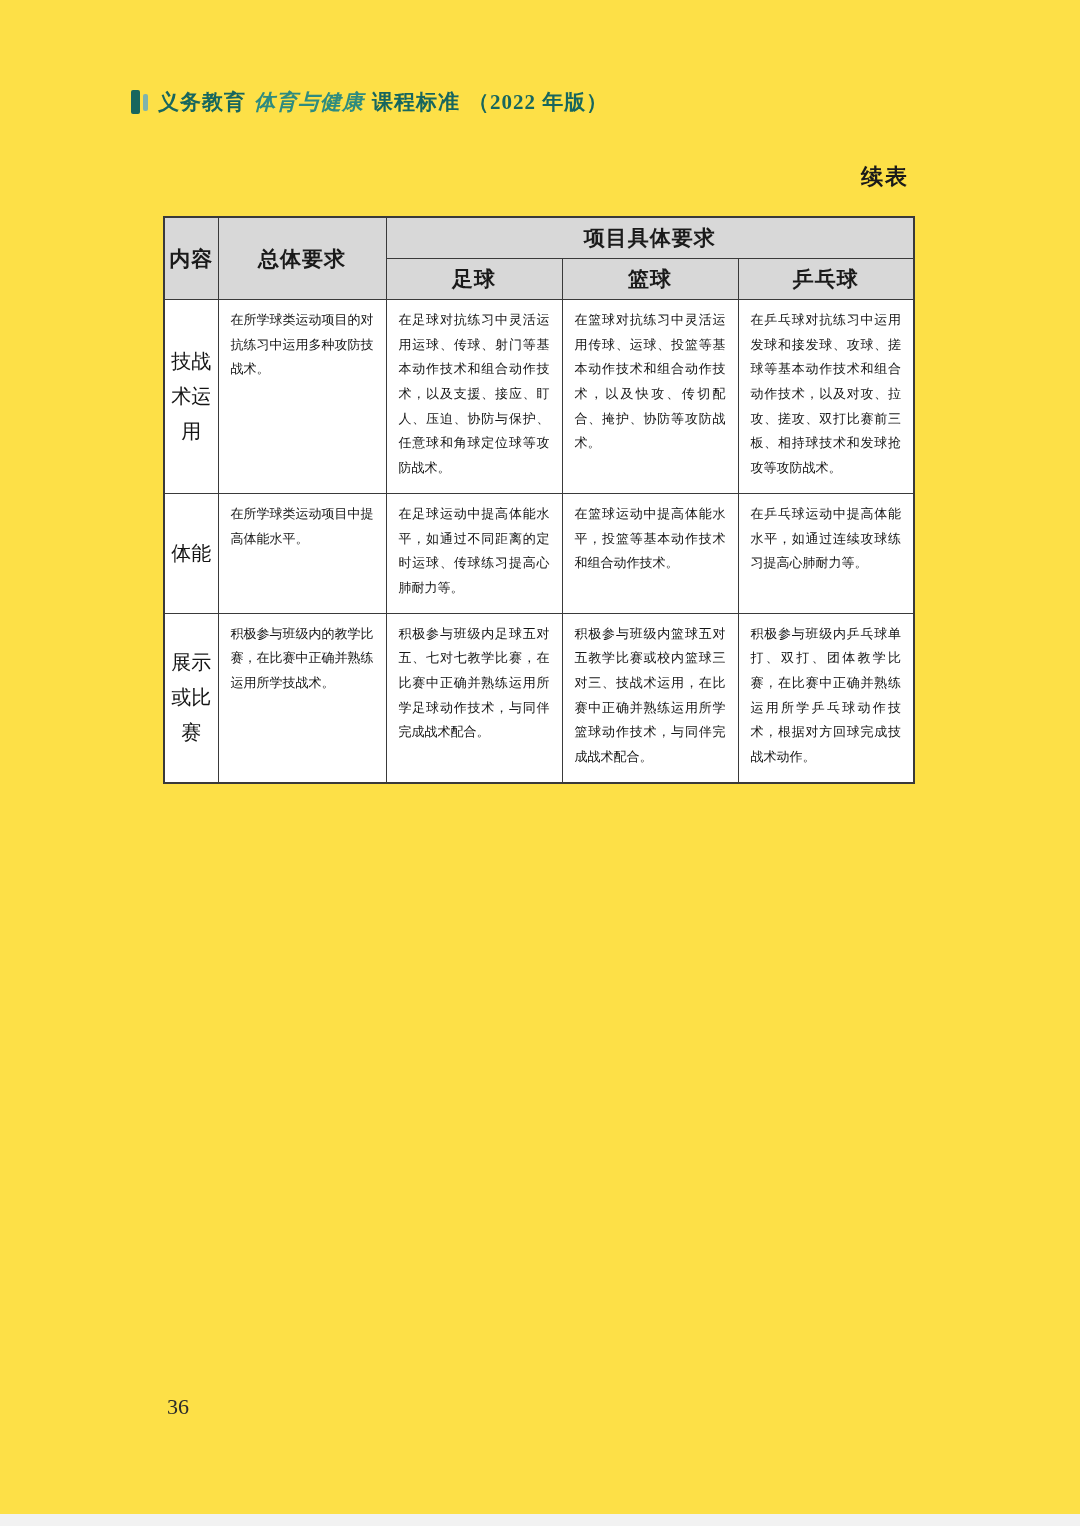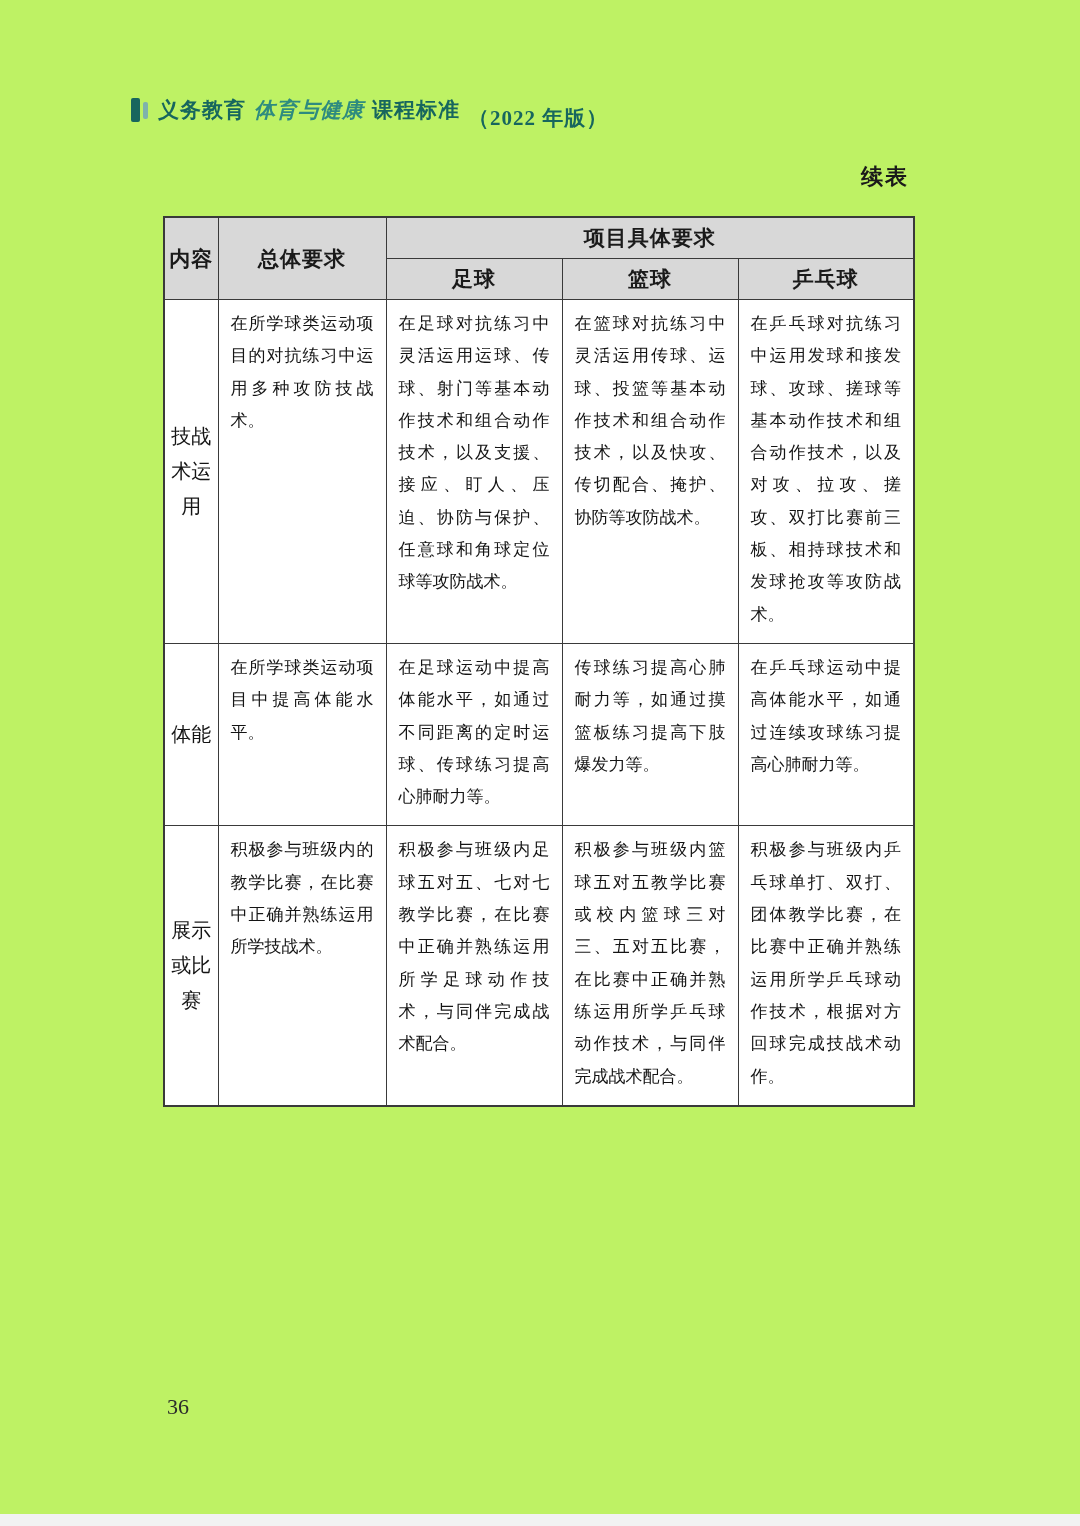--- a/index.html
+++ b/index.html
@@ -2,38 +2,38 @@
 <html><head>
 <meta charset="utf-8">
 <style>
   * { margin:0; padding:0; box-sizing:border-box; }
   html,body { background:#f2f2f2; }
   body { font-family:"Liberation Serif","DejaVu Serif",serif; }
   .sheet{
     position:relative;
     width:1080px; height:1514px;
     margin:0 auto;
-    background:#bef264;
+    background:#fde047;
     overflow:hidden;
   }
 
   
   .doc-header{
     position:absolute; top:88px; left:131px;
     display:flex; align-items:center;
     font-size:21px; letter-spacing:1px;
     color:#17665e;
     white-space:nowrap;
   }
   .logo{ display:inline-flex; align-items:center; margin-right:10px; }
   .logo .bar1{ display:inline-block; width:9px; height:24px; background:#17665e; border-radius:2px; }
   .logo .bar2{ display:inline-block; width:5px; height:17px; background:#7fb3ac; border-radius:2px; margin-left:3px; }
   .h-bold{ font-weight:bold; margin-right:8px; }
   .h-italic{ font-style:italic; color:#2e8b7f; margin-right:8px; font-weight:bold; }
-  .h-ed{ font-weight:bold;margin-top:16px; }
+  .h-ed{ font-weight:bold; }
 
   
   .continued{
     position:absolute; top:162px; right:171px;
     font-weight:bold; font-size:22px; color:#1a1a1a;
     letter-spacing:2px;
   }
 
   
   table.req{
@@ -57,21 +57,21 @@
     font-weight:bold;
     font-size:21px;
     color:#1a1a1a;
     text-align:center;
     padding:6px 4px;
     height:37px;
     letter-spacing:1px;
   }
 
   table.req td{
-    font-size:17px;
+    font-size:13px;
     line-height:1.9;
     color:#141414;
     vertical-align:top;
     padding:8px 12px 12px;
     text-align:justify;
     text-justify:inter-ideograph;
     word-break:break-all;
   }
   table.req td.content-cell{
     text-align:center;
@@ -130,28 +130,28 @@
         <td class="content-cell">技战术运用</td>
         <td>在所学球类运动项目的对抗练习中运用多种攻防技战术。</td>
         <td>在足球对抗练习中灵活运用运球、传球、射门等基本动作技术和组合动作技术，以及支援、接应、盯人、压迫、协防与保护、任意球和角球定位球等攻防战术。</td>
         <td>在篮球对抗练习中灵活运用传球、运球、投篮等基本动作技术和组合动作技术，以及快攻、传切配合、掩护、协防等攻防战术。</td>
         <td>在乒乓球对抗练习中运用发球和接发球、攻球、搓球等基本动作技术和组合动作技术，以及对攻、拉攻、搓攻、双打比赛前三板、相持球技术和发球抢攻等攻防战术。</td>
       </tr>
       <tr>
         <td class="content-cell">体能</td>
         <td>在所学球类运动项目中提高体能水平。</td>
         <td>在足球运动中提高体能水平，如通过不同距离的定时运球、传球练习提高心肺耐力等。</td>
-        <td>传球练习提高心肺耐力等，如通过摸篮板练习提高下肢爆发力等。</td>
+        <td>在篮球运动中提高体能水平，投篮等基本动作技术和组合动作技术。</td>
         <td>在乒乓球运动中提高体能水平，如通过连续攻球练习提高心肺耐力等。</td>
       </tr>
       <tr>
         <td class="content-cell">展示或比赛</td>
         <td>积极参与班级内的教学比赛，在比赛中正确并熟练运用所学技战术。</td>
         <td>积极参与班级内足球五对五、七对七教学比赛，在比赛中正确并熟练运用所学足球动作技术，与同伴完成战术配合。</td>
-        <td>积极参与班级内篮球五对五教学比赛或校内篮球三对三、五对五比赛，在比赛中正确并熟练运用所学乒乓球动作技术，与同伴完成战术配合。</td>
+        <td>积极参与班级内篮球五对五教学比赛或校内篮球三对三、技战术运用，在比赛中正确并熟练运用所学篮球动作技术，与同伴完成战术配合。</td>
         <td>积极参与班级内乒乓球单打、双打、团体教学比赛，在比赛中正确并熟练运用所学乒乓球动作技术，根据对方回球完成技战术动作。</td>
       </tr>
     </tbody>
   </table>
 
   <div class="page-number">36</div>
 
 </div>
 
 </body></html>

